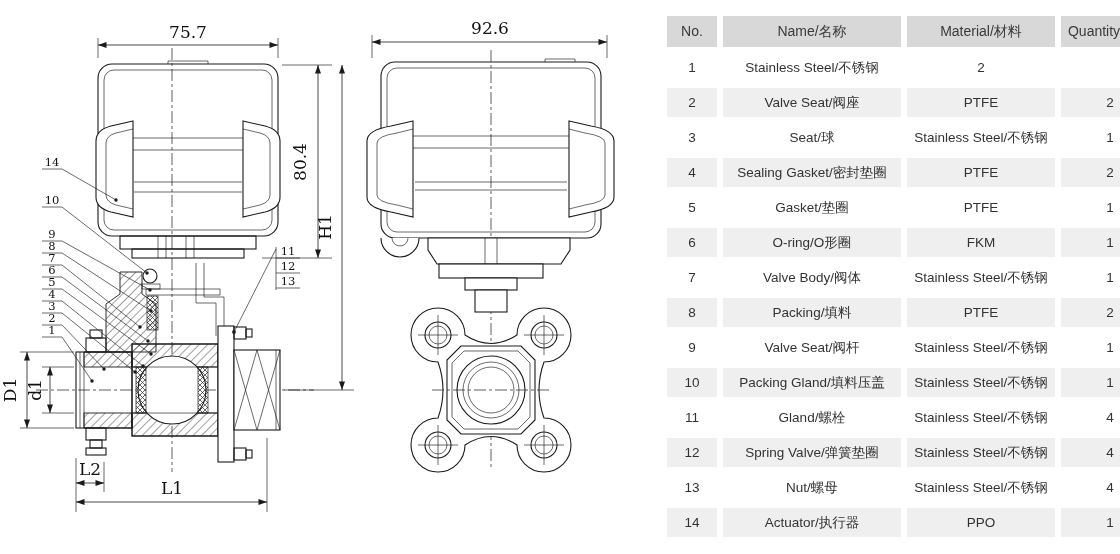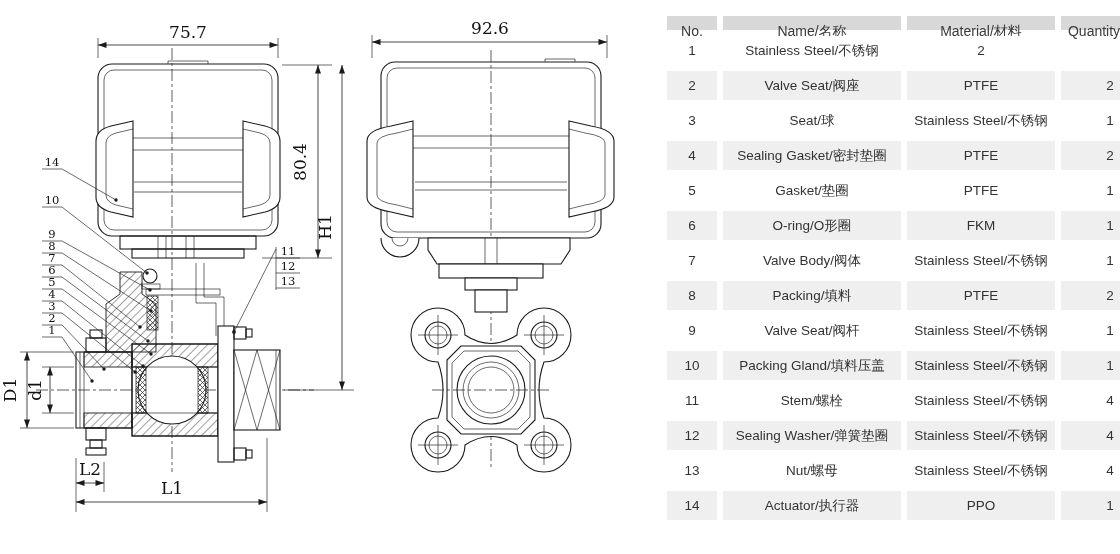--- a/index.html
+++ b/index.html
@@ -2,21 +2,21 @@
 <html style="--header-bg: #d8d8d8; --stripe-bg: #efefef;"><head>
 <meta charset="utf-8">
 <style>
   html,body{margin:0;padding:0;background:#fff;}
   body{width:1120px;height:554px;overflow:hidden;font-family:"Liberation Sans","DejaVu Sans",sans-serif;}
   .layout{display:flex;width:1120px;height:554px;gap:40px;}
   .drawing-wrap{width:622px;height:554px;flex:0 0 auto;}
   
   .parts-table{flex:0 0 auto;width:492px;margin-left:5px;margin-top:16px;}
   .tr{display:grid;grid-template-columns:50px 178px 148px 98px;column-gap:6px;}
-  .thead .td{background:var(--header-bg,#d8d8d8);height:14px;line-height:31px;font-size:14px;color:#3a3a3a;}
+  .thead .td{background:var(--header-bg,#d8d8d8);height:31px;line-height:31px;font-size:14px;color:#3a3a3a;}
   .tbody .tr{margin-top:6px;}
   .tbody .td{height:29px;line-height:29px;font-size:13.5px;color:#333;background:#fff;white-space:nowrap;overflow:hidden;}
   .tbody .tr.alt .td{background:var(--stripe-bg,#efefef);}
   .td{text-align:center;}
   
   .ln{stroke:#1a1a1a;stroke-width:1.1;fill:none;}
   .lnf{stroke:#1a1a1a;stroke-width:1.1;fill:#fff;}
   .thin{stroke:#1a1a1a;stroke-width:0.65;fill:none;}
   .cl{stroke:#1a1a1a;stroke-width:0.7;fill:none;stroke-dasharray:12 3 3 3;}
   .dimln{stroke:#1a1a1a;stroke-width:0.8;fill:none;}
@@ -338,28 +338,28 @@
 
   <div class="tr alt">
     <div class="td">10</div>
     <div class="td">Packing Gland/填料压盖</div>
     <div class="td">Stainless Steel/不锈钢</div>
     <div class="td">1</div>
   </div>
 
   <div class="tr">
     <div class="td">11</div>
-    <div class="td">Stem/螺栓</div>
+    <div class="td">Gland/螺栓</div>
     <div class="td">Stainless Steel/不锈钢</div>
     <div class="td">4</div>
   </div>
 
   <div class="tr alt">
     <div class="td">12</div>
-    <div class="td">Sealing Washer/弹簧垫圈</div>
+    <div class="td">Spring Valve/弹簧垫圈</div>
     <div class="td">Stainless Steel/不锈钢</div>
     <div class="td">4</div>
   </div>
 
   <div class="tr">
     <div class="td">13</div>
     <div class="td">Nut/螺母</div>
     <div class="td">Stainless Steel/不锈钢</div>
     <div class="td">4</div>
   </div>

